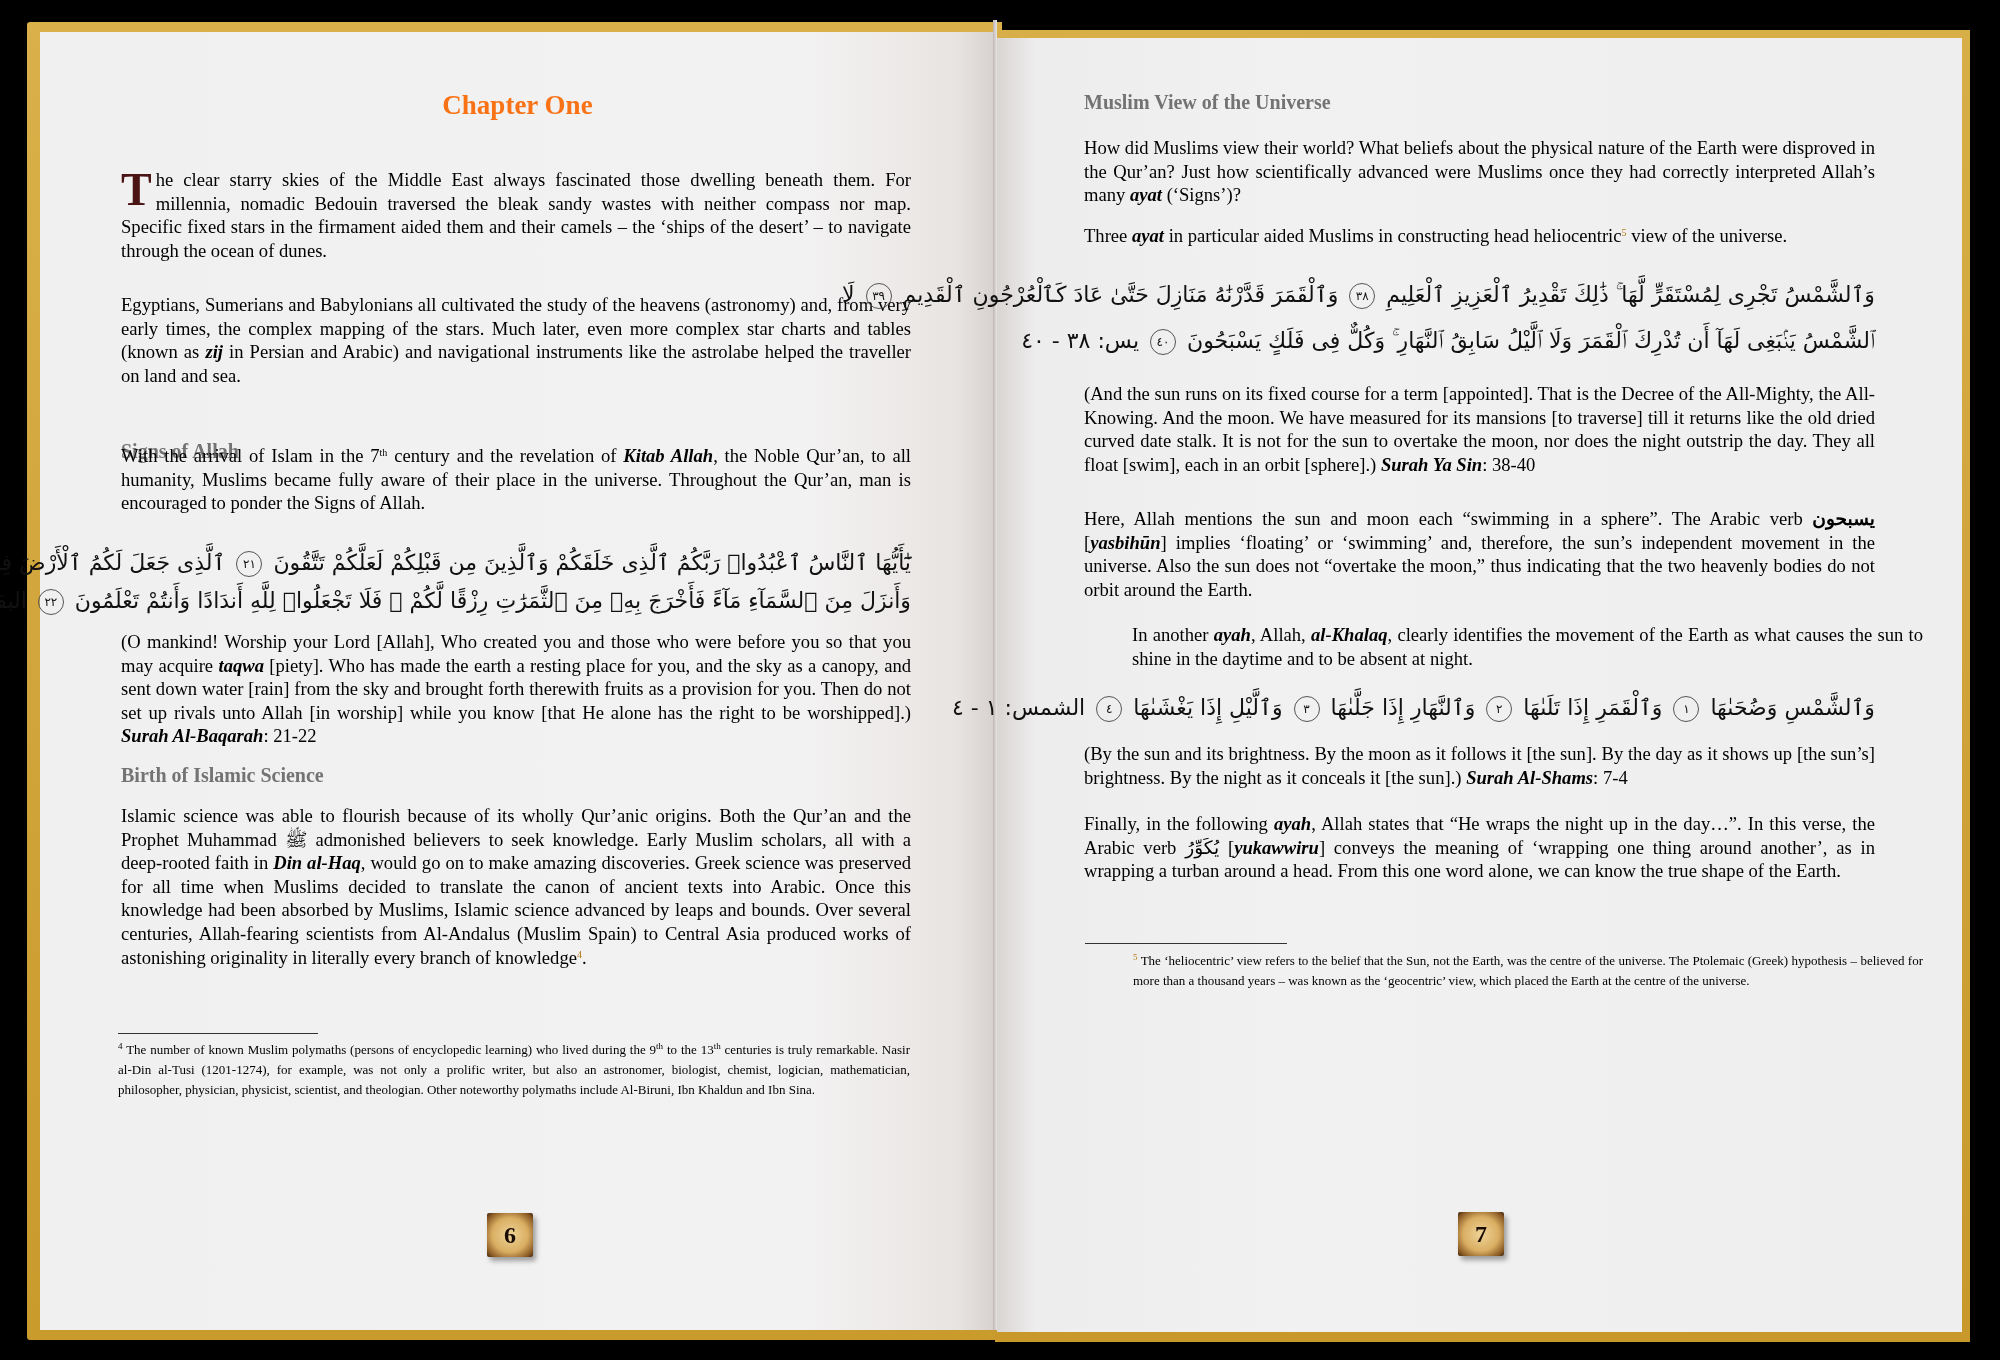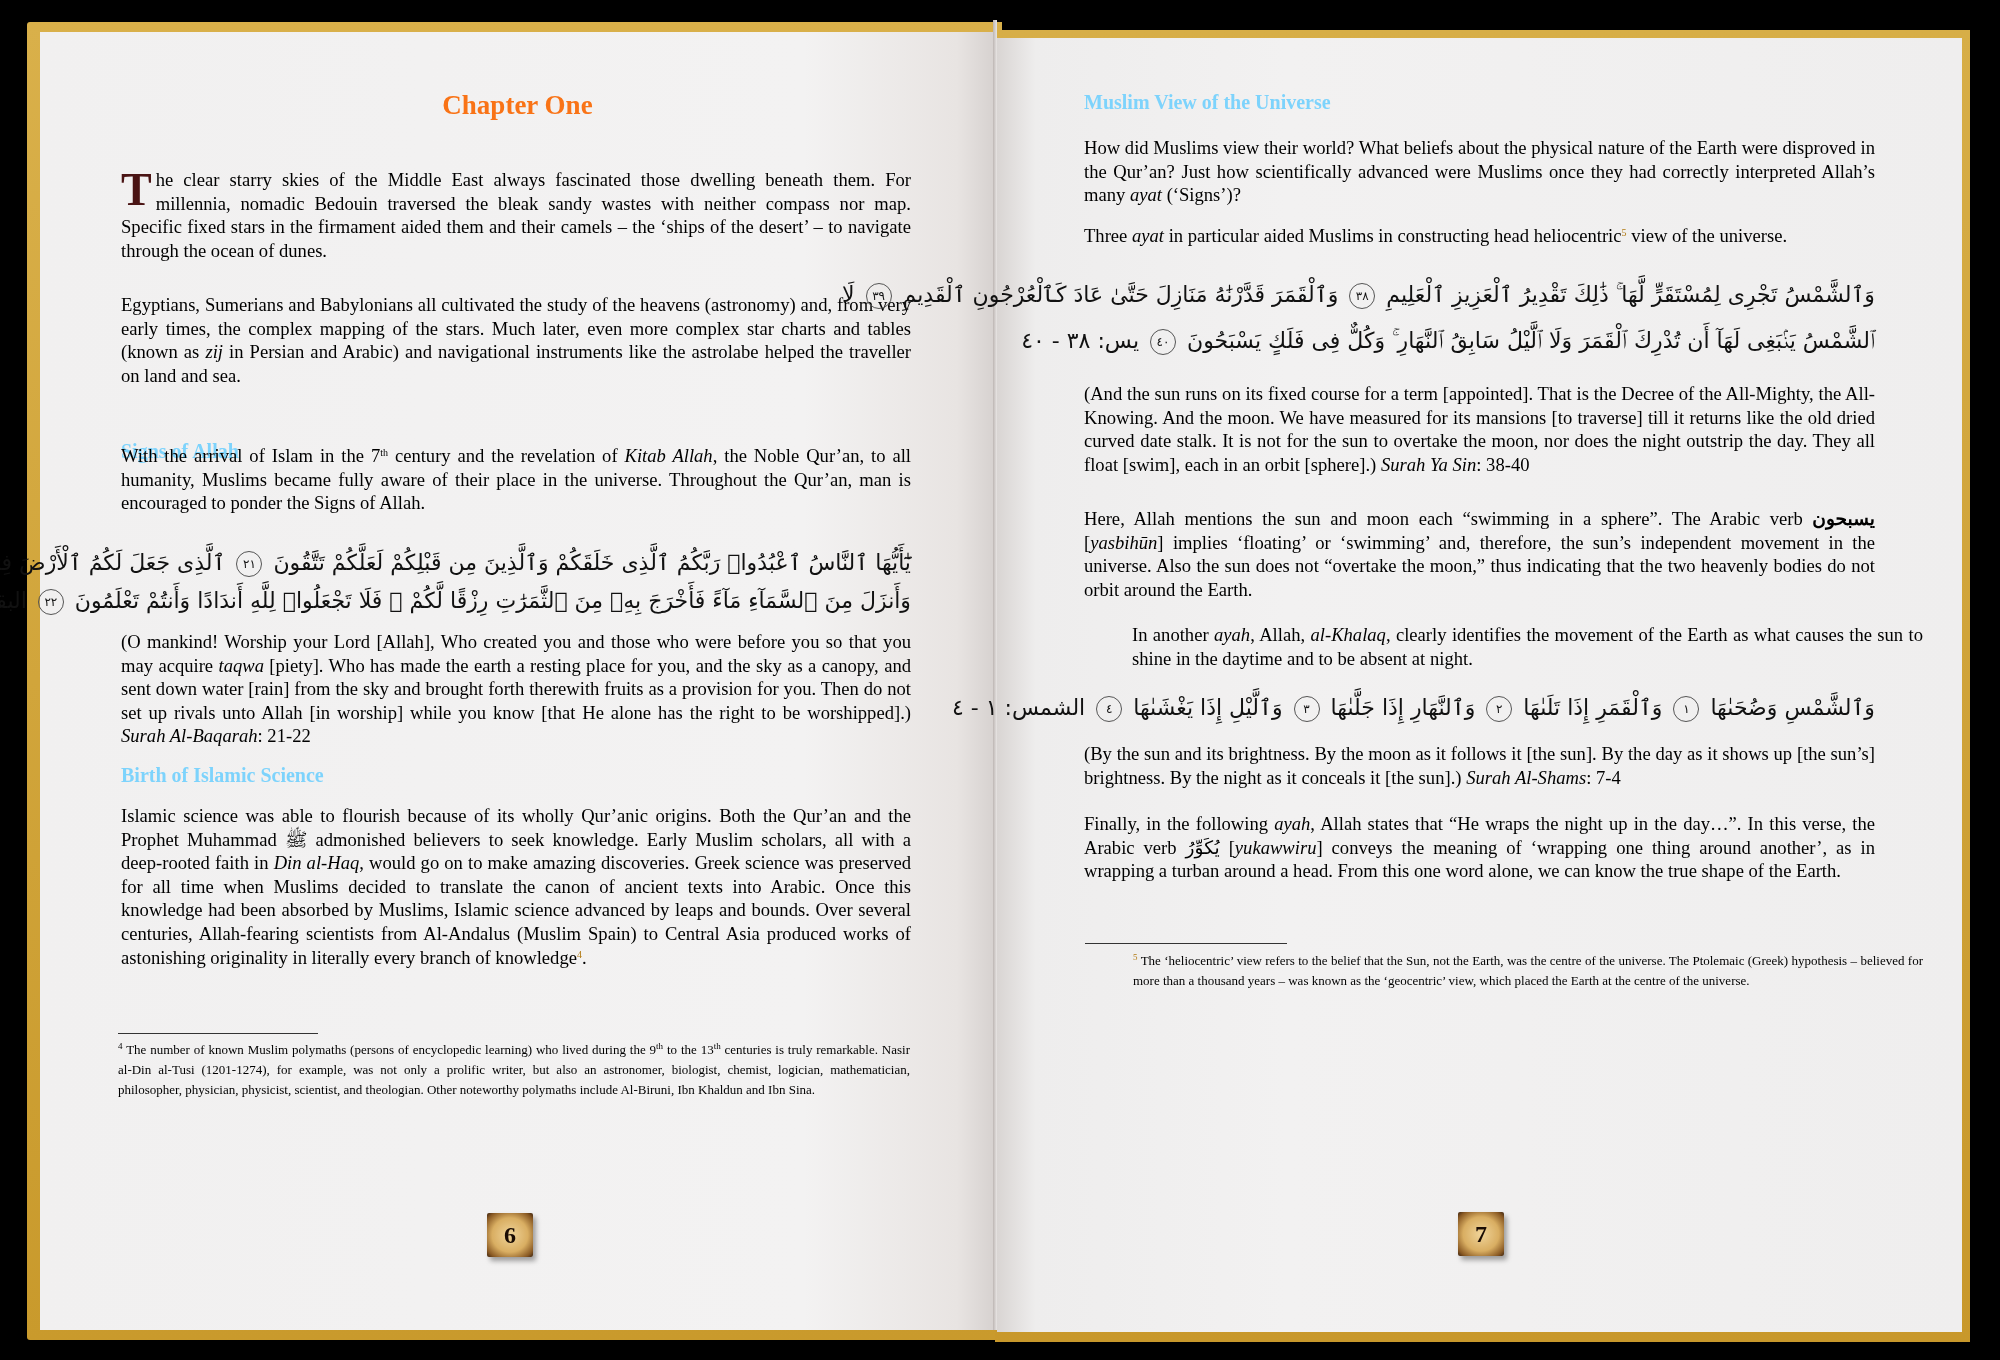--- a/index.html
+++ b/index.html
@@ -4,25 +4,25 @@
 <style>
   html,body{margin:0;padding:0;}
   body{width:2000px;height:1360px;background:#000;position:relative;overflow:hidden;font-family:"Liberation Serif","DejaVu Serif",serif;}
   .cover-left{position:absolute;left:27px;top:22px;width:975px;height:1318px;background:linear-gradient(180deg,#d9b04a,#c99a2c);border-radius:3px 0 0 3px;}
   .cover-right{position:absolute;left:995px;top:30px;width:975px;height:1312px;background:linear-gradient(180deg,#d7ae47,#c8982b);}
   .page{position:absolute;color:#151515;}
   .page-left{left:40px;top:32px;width:955px;height:1298px;background:linear-gradient(90deg,#f1f0f0 0%,#f3f2f2 80%,#e8e4e2 96%,#d6d1cf 100%);}
   .page-right{left:997px;top:38px;width:965px;height:1294px;background:linear-gradient(90deg,#d9d5d3 0%,#eeeded 4%,#f2f1f1 30%,#efeeee 100%);}
   .spine{position:absolute;left:993px;top:20px;width:4px;height:1310px;background:linear-gradient(90deg,#bdb6b3,#e9e6e5);}
   .txt{position:absolute;font-size:18.6px;line-height:23.6px;text-align:justify;}
-  .txt i{font-style:italic;}
+  .txt i{font-style:italic;font-weight:bold;}
   .txt sup{font-size:10px;line-height:0;vertical-align:6px;}
   .fn-ref{color:#b27a12;}
   .h-chapter{position:absolute;left:40px;width:955px;top:90px;text-align:center;font-weight:bold;font-size:27px;color:#f97316;}
-  .h-sec{position:absolute;font-weight:bold;font-size:20px;color:#7dd3fc;}
+  .h-sec{position:absolute;font-weight:bold;font-size:20px;color:#737373;}
   .dropcap{float:left;font-size:46px;line-height:36px;font-weight:bold;color:#4a1414;margin:4px 4px 0 0;}
   .arabic{position:absolute;direction:rtl;text-align:center;font-family:"DejaVu Sans",sans-serif;font-size:22px;line-height:48px;color:#111;white-space:nowrap;}
   .ayah-mark{display:inline-block;border:1.5px solid #555;border-radius:50%;width:24px;height:24px;line-height:24px;font-size:12px;margin:16px 4px;vertical-align:middle;}
   .fn-rule{position:absolute;height:1px;background:#333;width:200px;}
   .fn{position:absolute;font-size:13px;line-height:20px;text-align:justify;}
   .fn sup{font-size:9px;vertical-align:5px;line-height:0;}
   .pnum{position:absolute;width:46px;height:44px;background:radial-gradient(ellipse at center,#f0d49a 0%,#d9ae62 55%,#8a5a24 85%,#3d2410 100%);box-shadow:3px 4px 5px rgba(0,0,0,.35);display:flex;align-items:center;justify-content:center;font-weight:bold;font-size:24px;color:#1a0c04;border-radius:2px;}
 </style>
 </head>
 <body>

